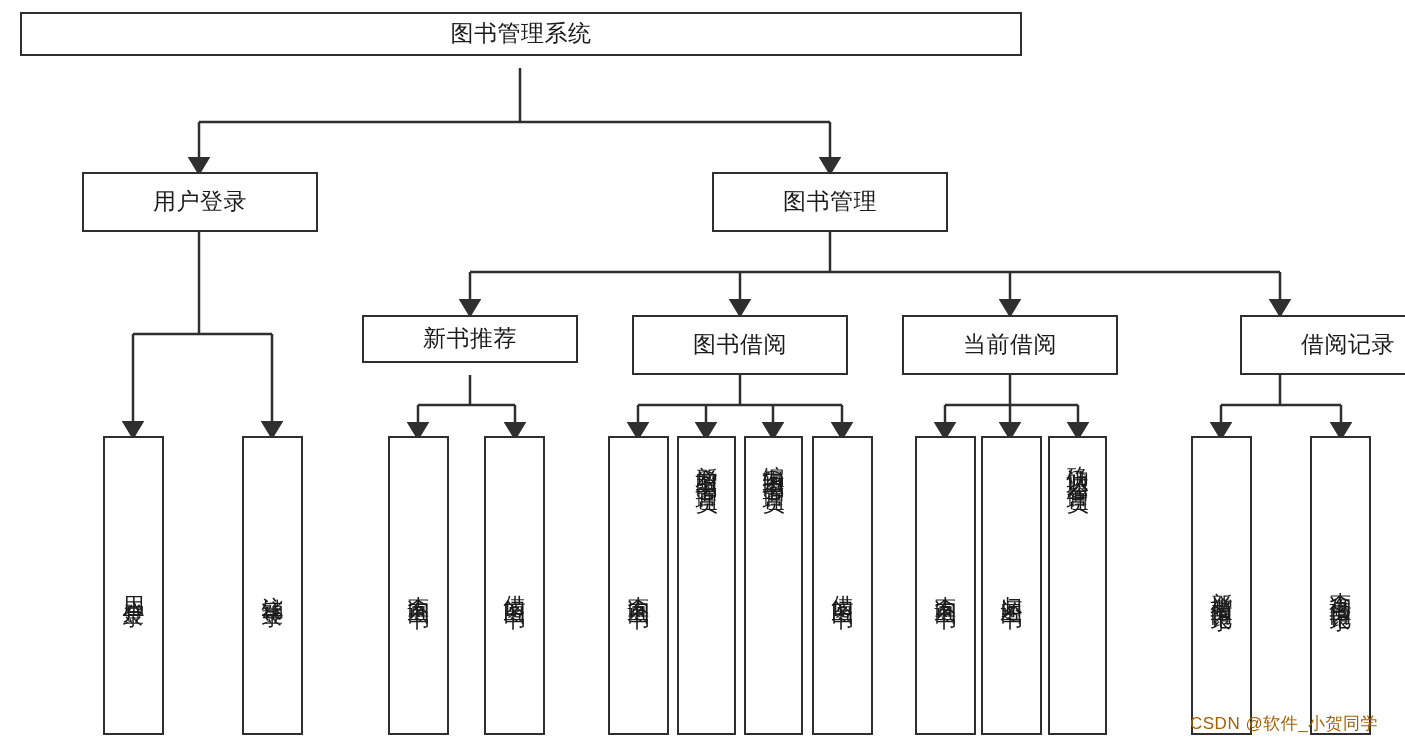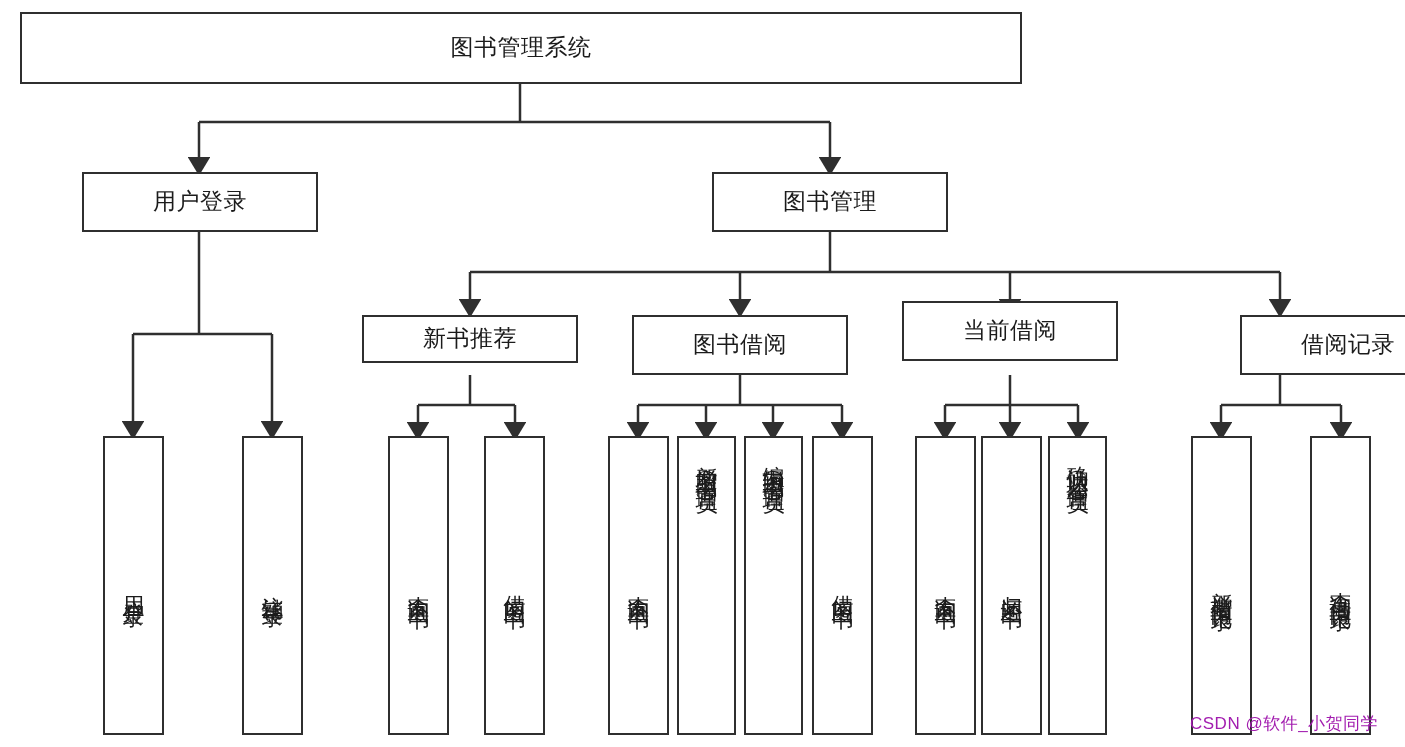--- a/index.html
+++ b/index.html
@@ -65,21 +65,21 @@
     white-space: nowrap;
   }
   
   .node.vert.mid {
     align-items: center;
     padding-top: 0;
   }
   .watermark {
     position: absolute;
     font-size: 17px;
-    color: #a21caf;
+    color: #a16207;
     white-space: nowrap;
     letter-spacing: 0.5px;
   }
 </style>
 </head>
 <body>
 
 <div id="diagram-canvas">
 
   <svg id="edges-layer" width="1405" height="747" viewBox="0 0 1405 747" xmlns="http://www.w3.org/2000/svg">
@@ -128,41 +128,41 @@
       <path d="M1010,405 L1010,430" marker-end="url(#arrowhead)"></path>
       <path d="M1078,405 L1078,430" marker-end="url(#arrowhead)"></path>
 
       <path d="M1280,375 L1280,405"></path>
       <path d="M1221,405 L1341,405"></path>
       <path d="M1221,405 L1221,430" marker-end="url(#arrowhead)"></path>
       <path d="M1341,405 L1341,430" marker-end="url(#arrowhead)"></path>
     </g>
   </svg>
 
-  <div class="node root horiz" style="left:20px; top:12px; width:1002px; height:72px;">
+  <div class="node root horiz" style="left:20px; top:12px; width:1002px; height:44px;">
     <span class="node-label">图书管理系统</span>
   </div>
 
   <div class="node horiz" style="left:82px; top:172px; width:236px; height:60px;">
     <span class="node-label">用户登录</span>
   </div>
 
   <div class="node horiz" style="left:712px; top:172px; width:236px; height:60px;">
     <span class="node-label">图书管理</span>
   </div>
 
   <div class="node horiz" style="left:362px; top:315px; width:216px; height:48px;">
     <span class="node-label">新书推荐</span>
   </div>
 
   <div class="node horiz" style="left:632px; top:315px; width:216px; height:60px;">
     <span class="node-label">图书借阅</span>
   </div>
 
-  <div class="node horiz" style="left:902px; top:301px; width:216px; height:60px;">
+  <div class="node horiz" style="left:902px; top:315px; width:216px; height:60px;">
     <span class="node-label">当前借阅</span>
   </div>
 
   <div class="node horiz" style="left:1240px; top:315px; width:216px; height:60px;">
     <span class="node-label">借阅记录</span>
   </div>
 
   <div class="node vert mid" style="left:103px; top:436px; width:61px; height:299px;">
     <span class="node-label">用户登录</span>
   </div>

